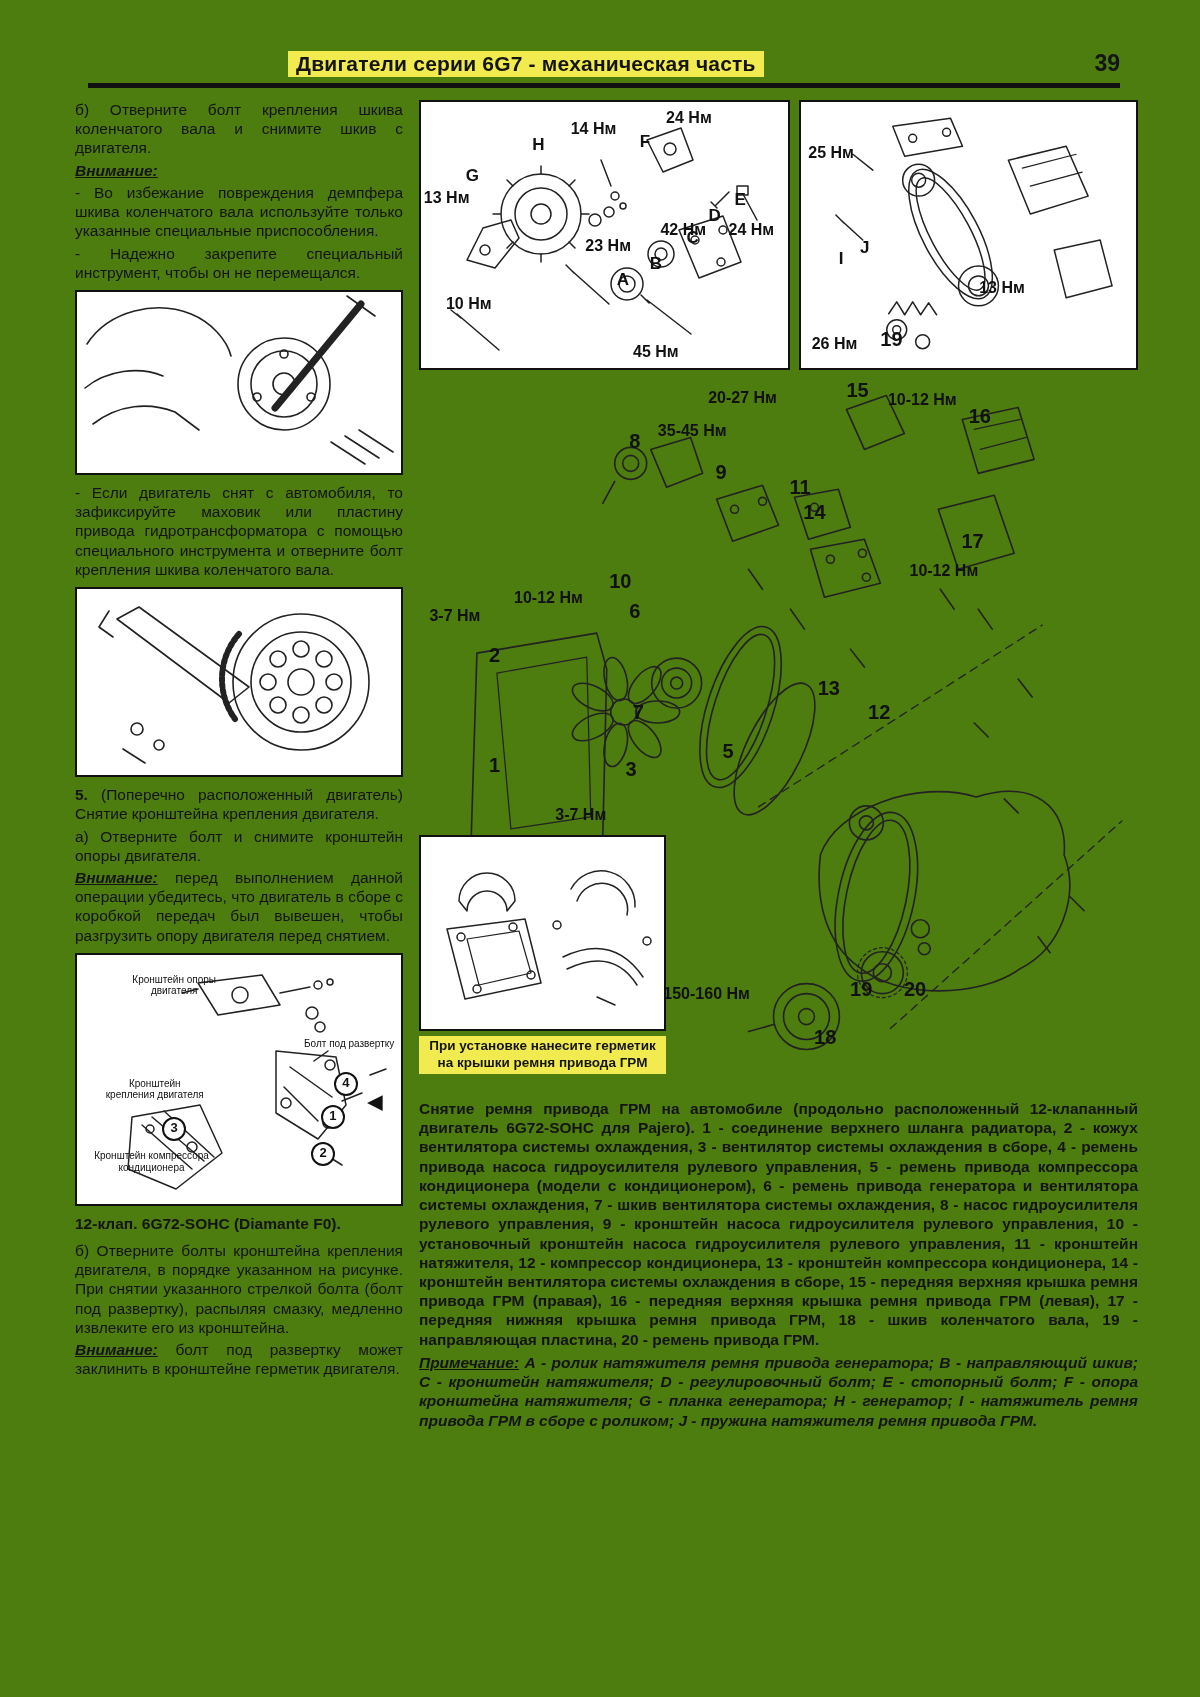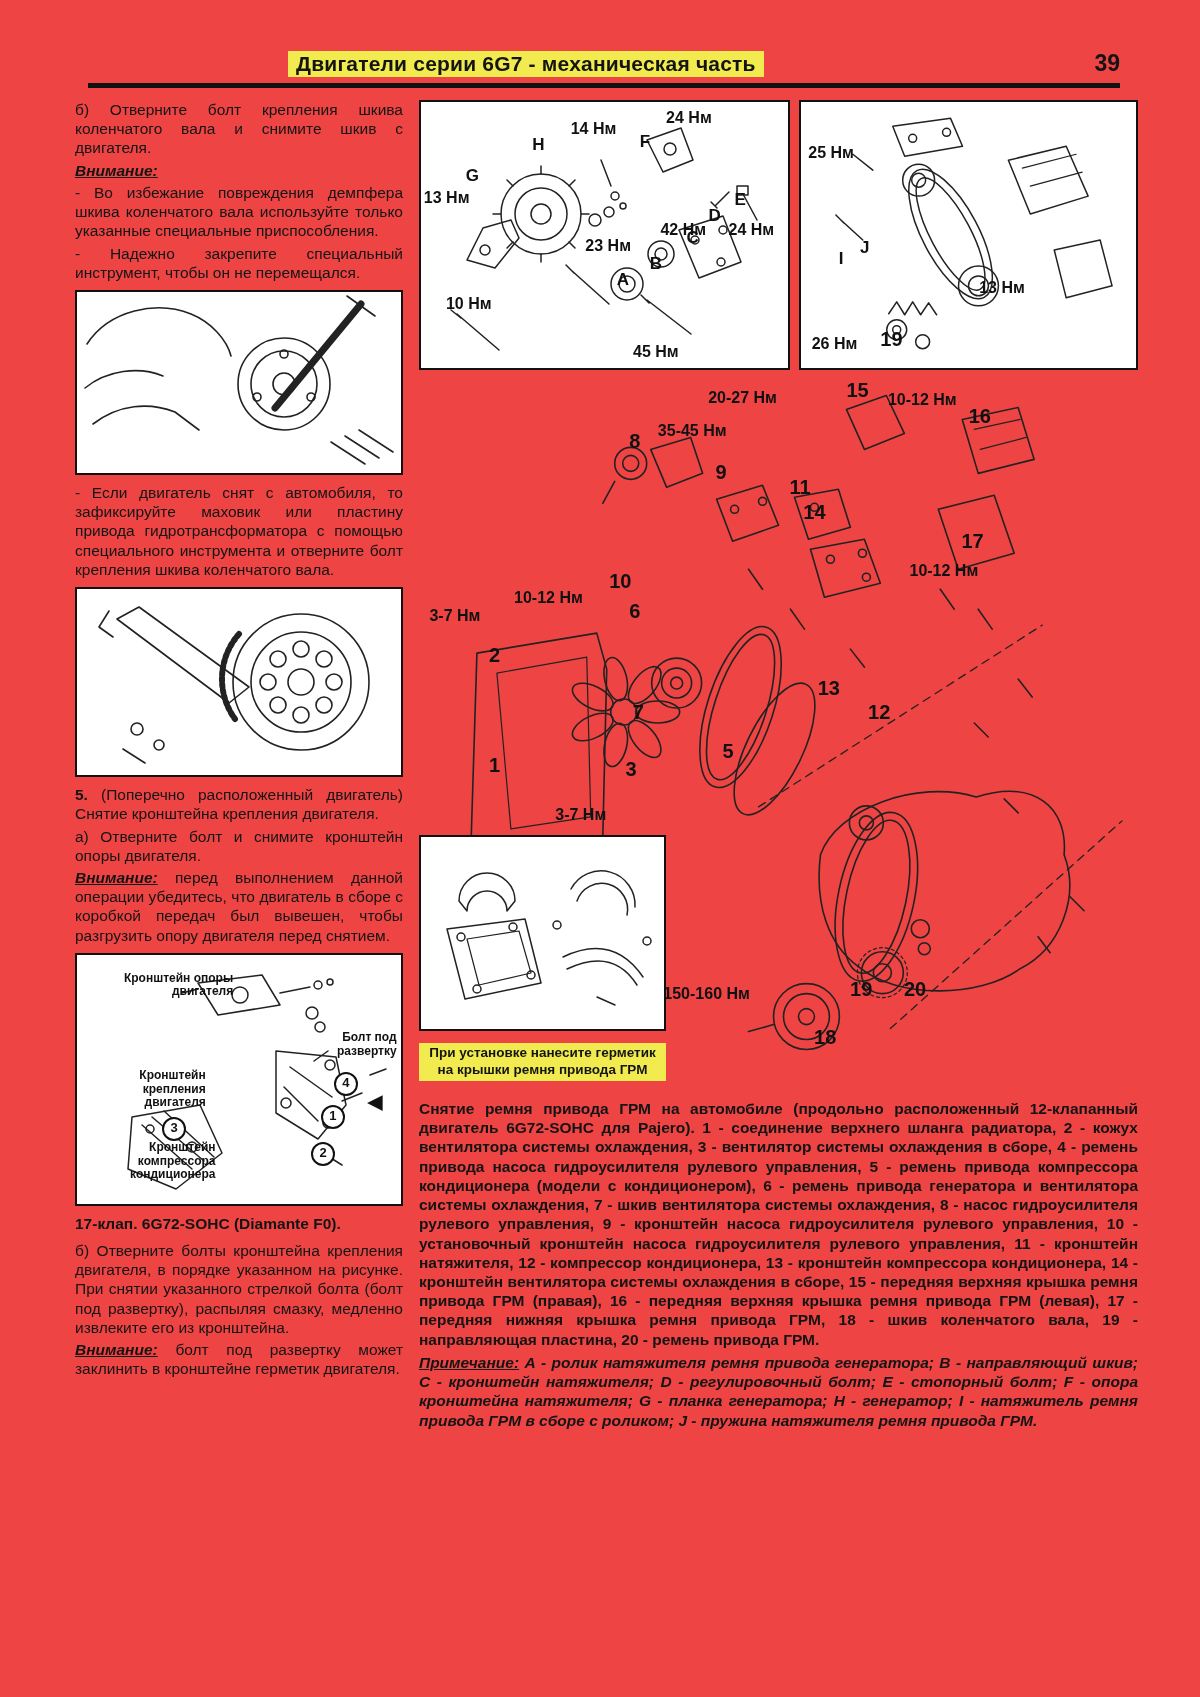--- a/index.html
+++ b/index.html
@@ -1,18 +1,18 @@
 <!DOCTYPE html>
 <html><head>
 <meta charset="utf-8">
 <style>
   html,body { margin:0; padding:0; background:#d8d8d4; }
   .page {
     width:1200px; height:1697px; margin:0 auto; position:relative;
-    background:#ef4444; color:#141414;
+    background:#4d7c0f; color:#141414;
     font-family:"Liberation Sans", sans-serif; overflow:hidden;
   }
   
   .header {
     position:absolute; left:88px; right:80px; top:50px;
     border-bottom:5px solid #111; padding-bottom:6px;
     display:flex; align-items:flex-end;
   }
   .header-title {
     margin-left:200px; font-size:21px; font-weight:bold; letter-spacing:.2px;
@@ -44,32 +44,32 @@
   .figA { width:367px; flex:none; height:266px; margin:0; }
   .figB { flex:1; height:266px; margin:0; }
   .main-fig { position:relative; height:712px; margin-top:7px; }
   .main-fig > svg { display:block; width:100%; height:100%; }
 
   .figC { position:absolute; left:0; top:458px; width:247px; z-index:2; }
   .figC-frame { border:2.5px solid #111; height:192px; background:#fff; }
   .figC-frame svg { display:block; width:100%; height:100%; }
   .figC-caption {
     font-size:13.5px; font-weight:bold; text-align:center; line-height:1.25;
-    margin-top:12px; padding:2px 4px;
+    margin-top:5px; padding:2px 4px;
   }
 
   
   .callout {
     position:absolute; transform:translate(-50%,-50%);
     white-space:nowrap; z-index:5; color:#111;
   }
   .callout.torque { font-weight:bold; font-size:16px; }
   .callout.num    { font-weight:bold; font-size:20px; }
   .callout.letter { font-weight:bold; font-size:17px; }
-  .callout.lbl    { font-weight:bold; font-size:12px; white-space:normal; text-align:right; line-height:1.12; }
+  .callout.lbl    { font-weight:normal; font-size:10px; white-space:normal; text-align:center; line-height:1.12; }
   .callout.circnum{
     font-weight:bold; font-size:13px; border:2px solid #111; border-radius:50%;
     width:20px; height:20px; line-height:17px; text-align:center; background:#fff;
   }
   .callout.arrow  { font-size:19px; font-weight:bold; }
 
   
   .caption-block {
     margin-top:10px; font-size:15.5px; font-weight:bold;
     text-align:justify; line-height:1.24;
@@ -170,21 +170,21 @@
           <span class="callout lbl" style="left: 84%; top: 36%; width: 95px;">Болт под развертку</span>
           <span class="callout lbl" style="left: 24%; top: 54%; width: 102px;">Кронштейн крепления двигателя</span>
           <span class="callout lbl" style="left: 23%; top: 83%; width: 128px;">Кронштейн компрессора кондиционера</span>
           <span class="callout circnum" style="left: 83%; top: 52%;">4</span>
           <span class="callout circnum" style="left: 79%; top: 65%;">1</span>
           <span class="callout circnum" style="left: 30%; top: 70%;">3</span>
           <span class="callout circnum" style="left: 76%; top: 80%;">2</span>
           <span class="callout arrow" style="left: 92%; top: 59%;">◀</span>
         </div>
 
-      <div class="fig-caption">17-клап. 6G72-SOHC (Diamante F0).</div>
+      <div class="fig-caption">12-клап. 6G72-SOHC (Diamante F0).</div>
 
       <p>б) Отверните болты кронштейна крепления двигателя, в порядке указанном на рисунке. При снятии указанного стрелкой болта (болт под развертку), распыляя смазку, медленно извлеките его из кронштейна.</p>
       <p><span class="attn-label">Внимание:</span> <span class="it">болт под развертку может заклинить в кронштейне герметик двигателя.</span></p>
     </div>
 
     <div class="col-right">
 
       <div class="top-figs">
         <div class="figbox figA">
           <svg viewBox="0 0 363 266">

